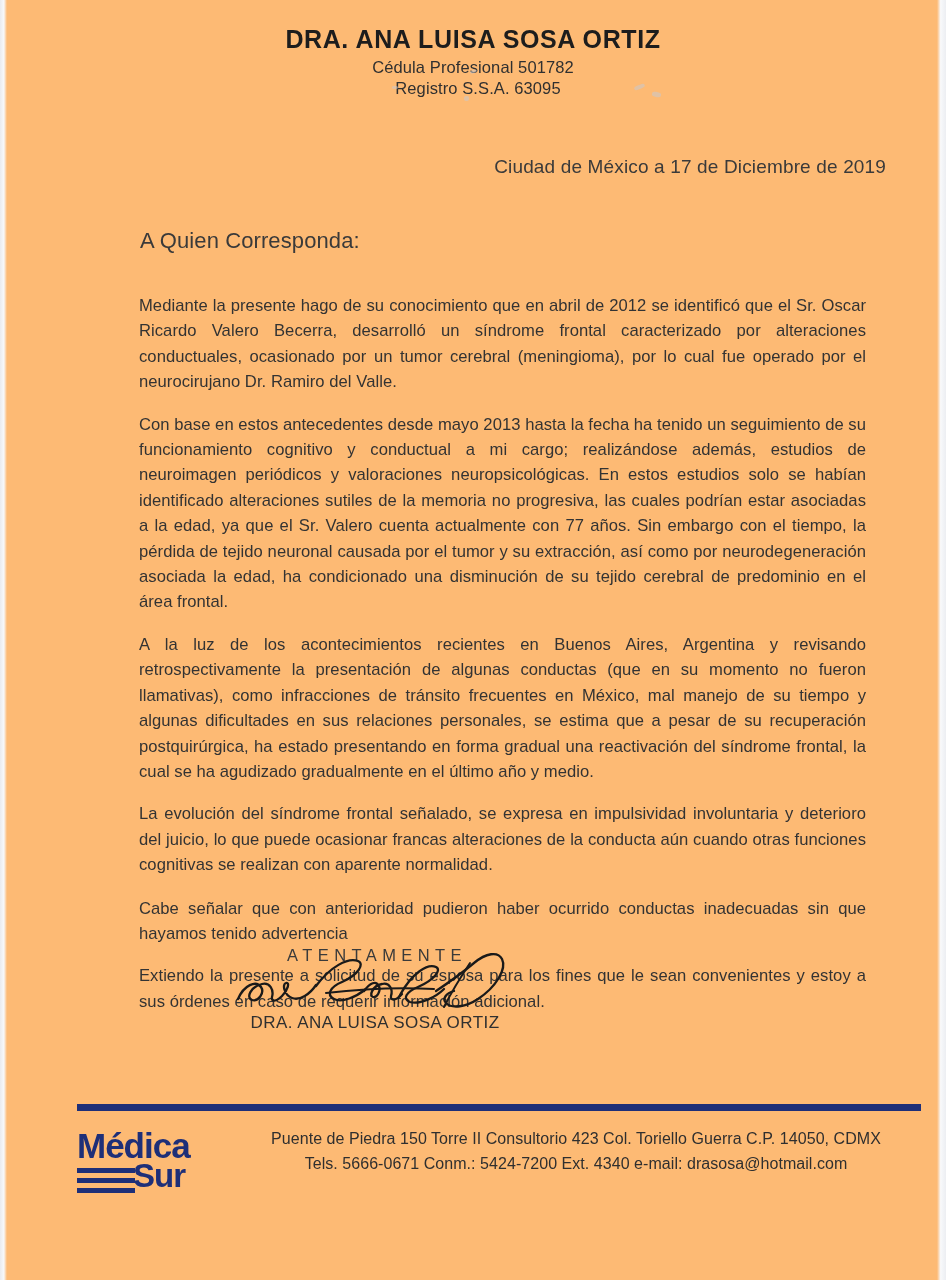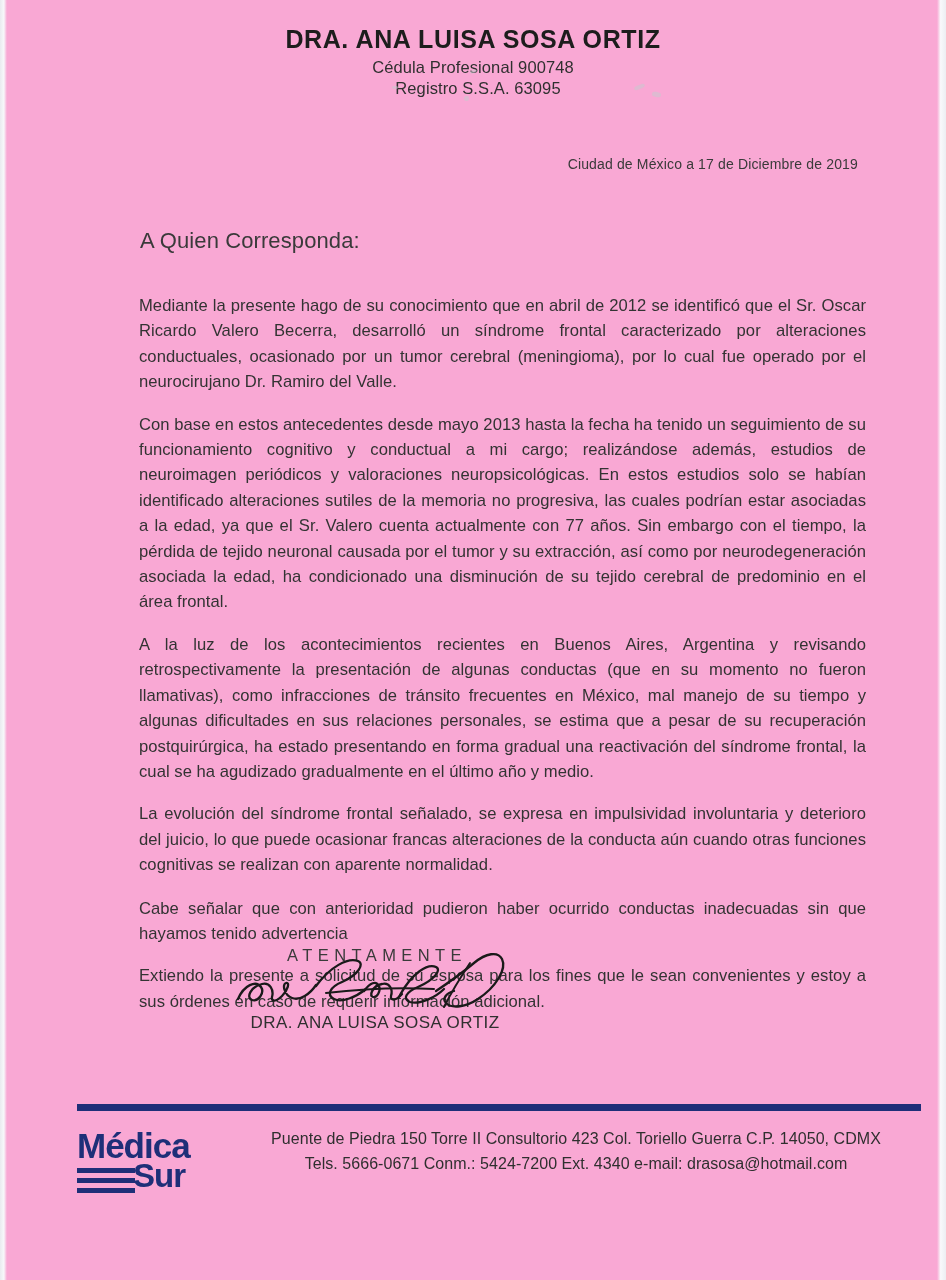--- a/index.html
+++ b/index.html
@@ -5,21 +5,21 @@
 <style>
   html, body {
     margin: 0;
     padding: 0;
     background: #ffffff;
   }
   #page {
     position: relative;
     width: 946px;
     height: 1280px;
-    background: #f9a8d4;
+    background: #fdba74;
     overflow: hidden;
     font-family: "Liberation Sans", sans-serif;
     color: #2b2b2b;
     box-sizing: border-box;
   }
   
   #page::before {
     content: "";
     position: absolute;
     left: 0; top: 0; bottom: 0;
@@ -69,23 +69,23 @@
     position: absolute;
     background: #c9c9cd;
     opacity: .55;
     border-radius: 40%;
     pointer-events: none;
   }
 
   
   .date-line {
     position: absolute;
-    right: 88px;
+    right: 60px;
     top: 156px;
-    font-size: 14px;
+    font-size: 19px;
     color: #3a3a3a;
     letter-spacing: 0.15px;
   }
 
   
   .salutation {
     position: absolute;
     left: 140px;
     top: 228px;
     font-size: 22px;
@@ -185,21 +185,21 @@
   }
   .footer-text div { white-space: nowrap; }
 </style>
 </head>
 <body>
 
 <div id="page">
 
   <div class="letterhead">
     <div class="doctor-name">DRA. ANA LUISA SOSA ORTIZ</div>
-    <div class="credential">Cédula Profesional 900748</div>
+    <div class="credential">Cédula Profesional 501782</div>
     <div class="credential second">Registro S.S.A. 63095</div>
   </div>
 
   <div class="speck" style="left:470px; top:70px; width:7px; height:3px; transform:rotate(-18deg);"></div>
   <div class="speck" style="left:392px; top:86px; width:6px; height:3px;"></div>
   <div class="speck" style="left:634px; top:85px; width:11px; height:4px; transform:rotate(-22deg);"></div>
   <div class="speck" style="left:652px; top:92px; width:9px; height:5px; transform:rotate(12deg);"></div>
   <div class="speck" style="left:464px; top:96px; width:5px; height:5px;"></div>
   <div class="speck" style="left:349px; top:770px; width:4px; height:6px; opacity:.35;"></div>
 

